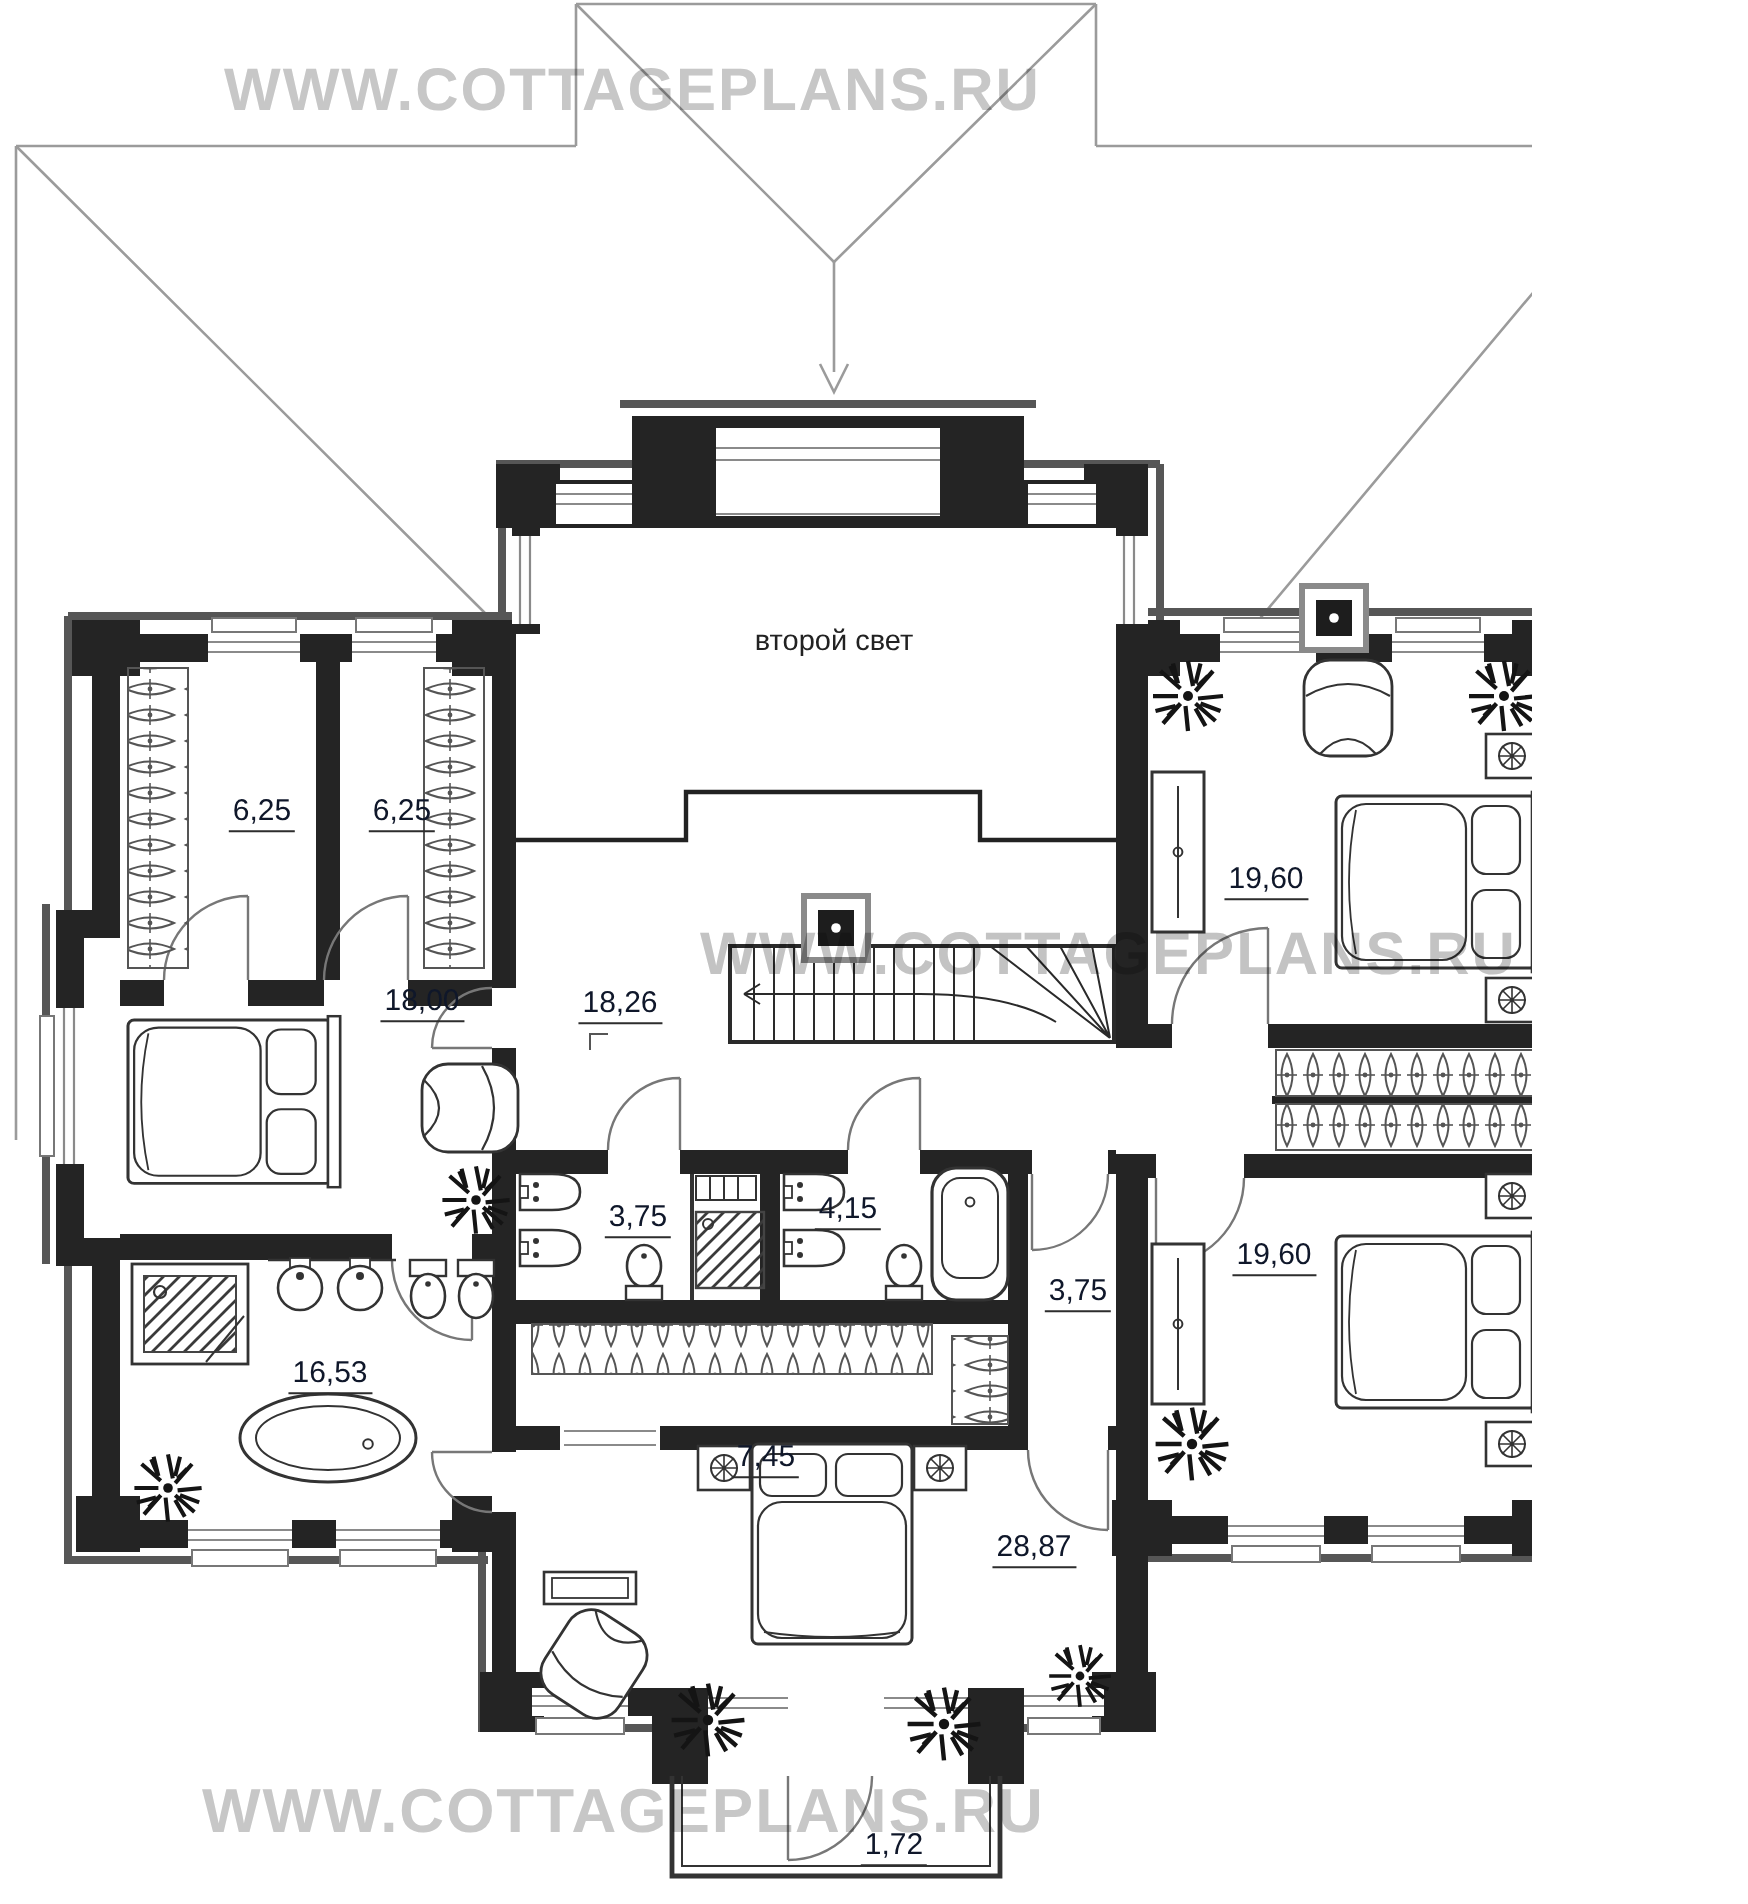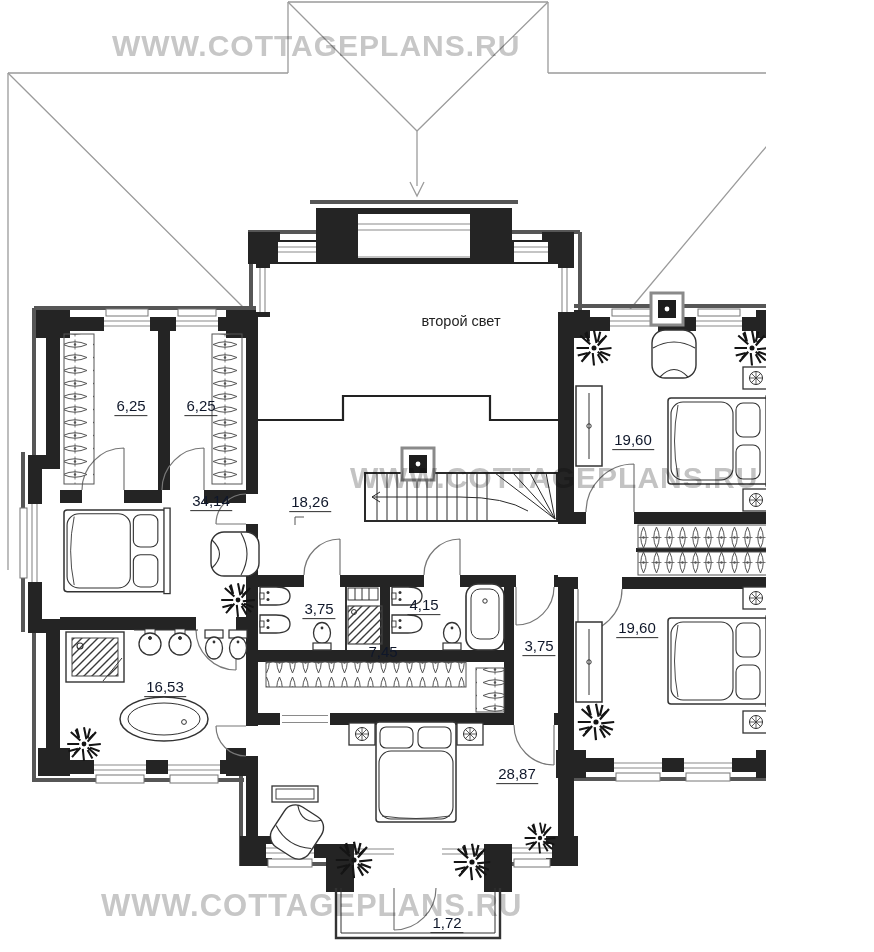--- a/index.html
+++ b/index.html
@@ -8,21 +8,21 @@
   .stage svg{position:absolute;left:0;top:0;}
   .labels{position:absolute;left:0;top:0;width:100%;height:100%;}
   .wm{position:absolute;font-weight:bold;color:#c7c7c7;letter-spacing:1px;white-space:nowrap;
       mix-blend-mode:multiply;font-size:30px;}
   .wm-top{left:112px;top:29px;}
   .wm-mid{left:350px;top:461px;color:#c3c3c3;}
   .wm-bot{left:101px;top:888px;font-size:31px;}
   .area-label{position:absolute;transform:translate(-50%,-50%);font-size:15px;color:#0f172a;
       border-bottom:1.2px solid #2d2d2d;padding:0 2px 1px 2px;white-space:nowrap;line-height:1.05;}
   .open-label{position:absolute;transform:translate(-50%,-50%);font-size:14.5px;color:#222;
-      white-space:nowrap;margin-left:44px;}
+      white-space:nowrap;}
 </style>
 </head>
 <body>
 
 <div class="stage">
 
 <svg width="874" height="952" viewBox="0 0 874 952">
   <defs>
     <pattern id="hatch" width="8" height="8" patternUnits="userSpaceOnUse" patternTransform="rotate(0)">
       <path d="M0,8 L8,0 M-2,2 L2,-2 M6,10 L10,6" stroke="#3a3a3a" stroke-width="1.4" fill="none"></path>
@@ -363,26 +363,26 @@
 
 <div class="labels">
   <div class="wm wm-top">WWW.COTTAGEPLANS.RU</div>
   <div class="wm wm-mid">WWW.COTTAGEPLANS.RU</div>
   <div class="wm wm-bot">WWW.COTTAGEPLANS.RU</div>
 
   <div class="open-label" style="left:417px;top:321px">второй свет</div>
 
   <div class="area-label" style="left:131px;top:407px">6,25</div>
   <div class="area-label" style="left:201px;top:407px">6,25</div>
-  <div class="area-label" style="left:211px;top:502px">34,14</div>
+  <div class="area-label" style="left:211px;top:502px">18,00</div>
   <div class="area-label" style="left:310px;top:503px">18,26</div>
   <div class="area-label" style="left:633px;top:441px">19,60</div>
   <div class="area-label" style="left:165px;top:688px">16,53</div>
   <div class="area-label" style="left:319px;top:610px">3,75</div>
   <div class="area-label" style="left:424px;top:606px">4,15</div>
   <div class="area-label" style="left:539px;top:647px">3,75</div>
-  <div class="area-label" style="left:383px;top:653px">7,45</div>
+  <div class="area-label" style="left:383px;top:730px">7,45</div>
   <div class="area-label" style="left:637px;top:629px">19,60</div>
   <div class="area-label" style="left:517px;top:775px">28,87</div>
   <div class="area-label" style="left:447px;top:924px">1,72</div>
 </div>
 
 </div>
 
 </body></html>

